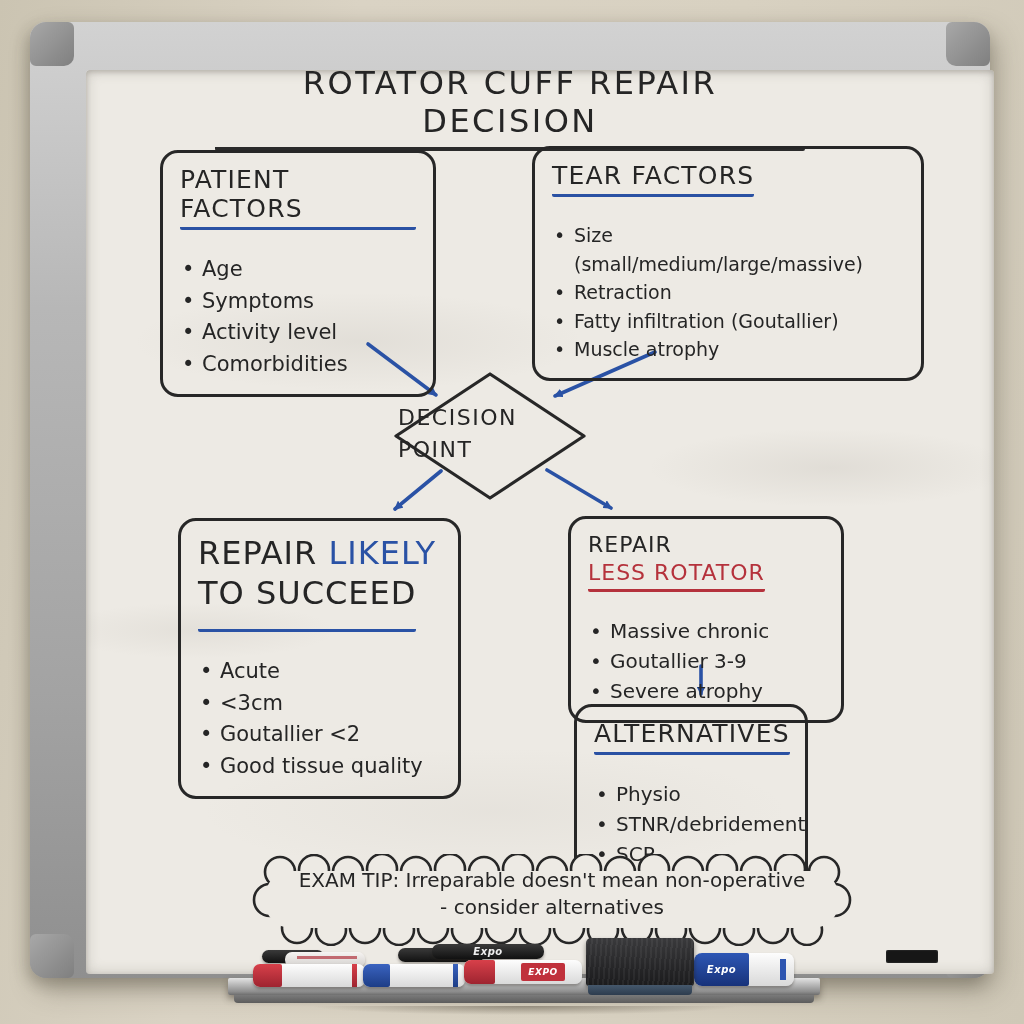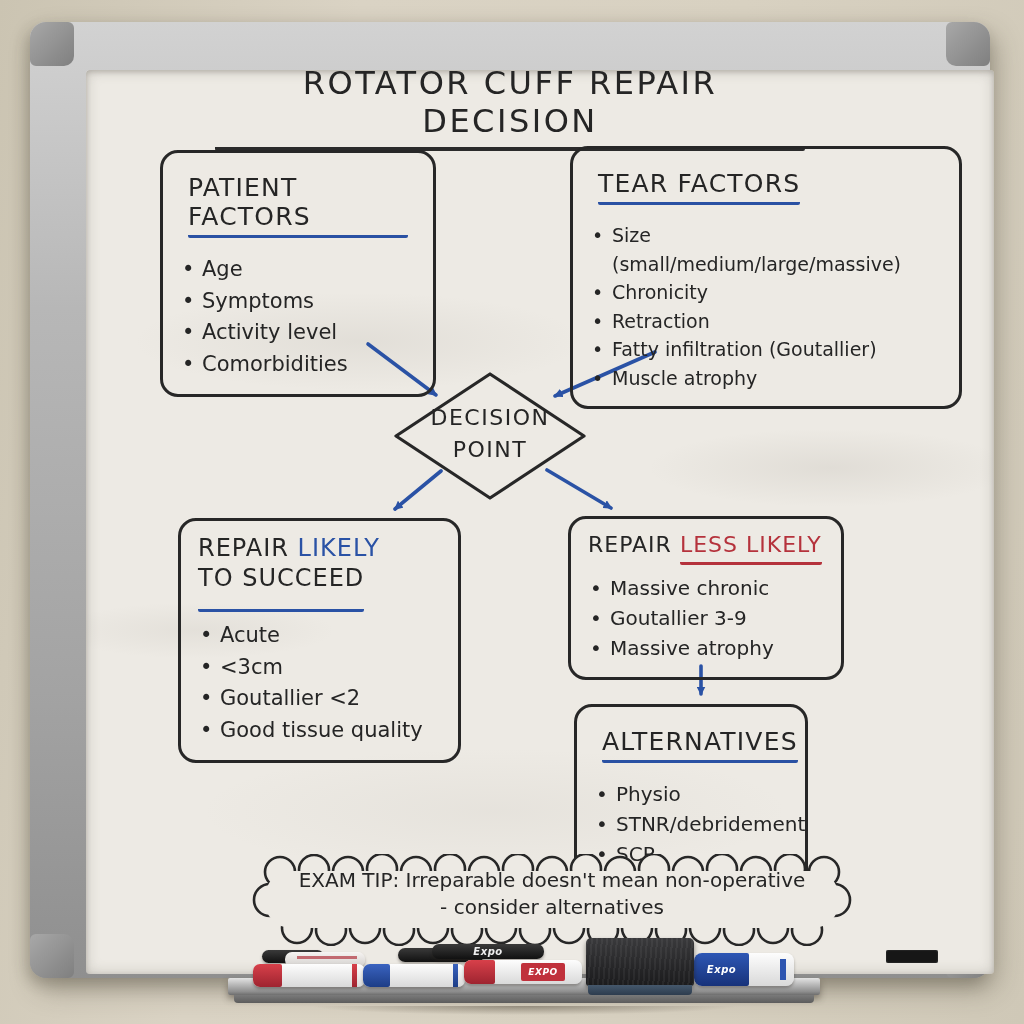--- a/index.html
+++ b/index.html
@@ -23,37 +23,37 @@
       radial-gradient(ellipse 200px 40px at 12% 62%, rgba(158,152,142,.12), transparent 70%),
       #edeae4;
     box-shadow:inset 0 0 14px rgba(90,85,75,.28), inset 0 2px 5px rgba(90,85,75,.25);}
   .layer{position:absolute;left:0;top:0;width:1024px;height:1024px;pointer-events:none;}
   .connectors{position:absolute;left:0;top:0;z-index:5;}
   .title{position:absolute;left:215px;top:64px;width:590px;text-align:center;z-index:6;
     font-size:32px;letter-spacing:2.5px;color:#252525;}
   .title span{display:inline-block;border-bottom:4px solid #2b2b2b;padding:0 6px 7px;border-radius:2px;}
   .fbox{position:absolute;z-index:6;border:3px solid #272727;border-radius:18px;
     padding:12px 17px 14px;box-sizing:border-box;background:transparent;color:#252525;}
-  .fbox h2{margin:8px;font-size:25px;font-weight:normal;letter-spacing:1.2px;display:inline-block;
+  .fbox h2{margin:0;font-size:25px;font-weight:normal;letter-spacing:1.2px;display:inline-block;
     border-bottom:3px solid #2a51a3;padding-bottom:4px;border-radius:2px;}
-  .fbox ul{margin:8px 0 0;padding:0;list-style:none;}
+  .fbox ul{margin:24px 0 0;padding:0;list-style:none;}
   .fbox li{position:relative;padding-left:22px;line-height:1.5;}
   .fbox li::before{content:"•";position:absolute;left:2px;}
   .box-patient{left:160px;top:150px;width:276px;font-size:21px;}
-  .box-tear{left:570px;top:146px;width:392px;font-size:19px;}
+  .box-tear{left:532px;top:146px;width:392px;font-size:19px;}
   .box-likely{left:178px;top:518px;width:283px;font-size:21px;}
   .box-less{left:568px;top:516px;width:276px;font-size:20px;}
   .box-alt{left:574px;top:704px;width:234px;font-size:20px;}
-  .hdrline{font-size:24px;letter-spacing:1px;line-height:1.25;}
+  .hdrline{font-size:32px;letter-spacing:1px;line-height:1.25;}
   .word-blue{color:#2a52a5;}
   .word-red{color:#b5323c;}
   .u-blue{display:inline-block;border-bottom:3px solid #2a52a5;padding-bottom:16px;border-radius:2px;}
   .u-red{display:inline-block;border-bottom:3px solid #b5323c;padding-bottom:3px;border-radius:2px;}
   .box-less .hdrline{font-size:22px;}
-  .diamond-label{position:absolute;left:398px;top:402px;width:184px;z-index:6;text-align:center;
+  .diamond-label{position:absolute;left:398px;top:402px;width:184px;z-index:6;text-align:left;
     font-size:22px;letter-spacing:1.5px;color:#252525;line-height:1.45;}
   
   .cloud{position:absolute;left:252px;top:854px;width:600px;height:92px;z-index:6;}
   .cloud svg{position:absolute;left:0;top:0;}
   .cloud-text{position:absolute;left:20px;right:20px;top:13px;text-align:center;z-index:2;
     font-size:20px;color:#252525;line-height:1.35;}
   
   .tray{position:absolute;left:228px;top:978px;width:592px;height:17px;z-index:8;border-radius:2px;
     background:linear-gradient(180deg,#e3e3e3 0%,#bdbdbd 35%,#8e8e8e 80%,#6e6e6e 100%);
     box-shadow:0 4px 7px rgba(50,45,35,.45);}
@@ -135,21 +135,20 @@
         <li>Symptoms</li>
         <li>Activity level</li>
         <li>Comorbidities</li>
       </ul>
   </div>
 
   <div class="fbox box-tear">
     <h2>TEAR FACTORS</h2>
     <ul>
         <li>Size (small/medium/large/massive)</li>
-        <li>Chronicity</li>
         <li>Retraction</li>
         <li>Fatty infiltration (Goutallier)</li>
         <li>Muscle atrophy</li>
       </ul>
   </div>
 
   <div class="diamond-label">
     <div>DECISION</div>
     <div>POINT</div>
   </div>
@@ -164,26 +163,26 @@
         <li>Acute</li>
         <li>&lt;3cm</li>
         <li>Goutallier &lt;2</li>
         <li>Good tissue quality</li>
       </ul>
   </div>
 
   <div class="fbox box-less">
     <div class="hdrline">
       <span>REPAIR</span>
-      <span class="word-red u-red">LESS LIKELY</span>
+      <span class="word-red u-red">LESS ROTATOR</span>
     </div>
     <ul>
         <li>Massive chronic</li>
         <li>Goutallier 3-9</li>
-        <li>Massive atrophy</li>
+        <li>Severe atrophy</li>
       </ul>
   </div>
 
   <div class="fbox box-alt">
     <h2>ALTERNATIVES</h2>
     <ul>
         <li>Physio</li>
         <li>STNR/debridement</li>
         <li>SCR</li>
         <li>RSA</li>

